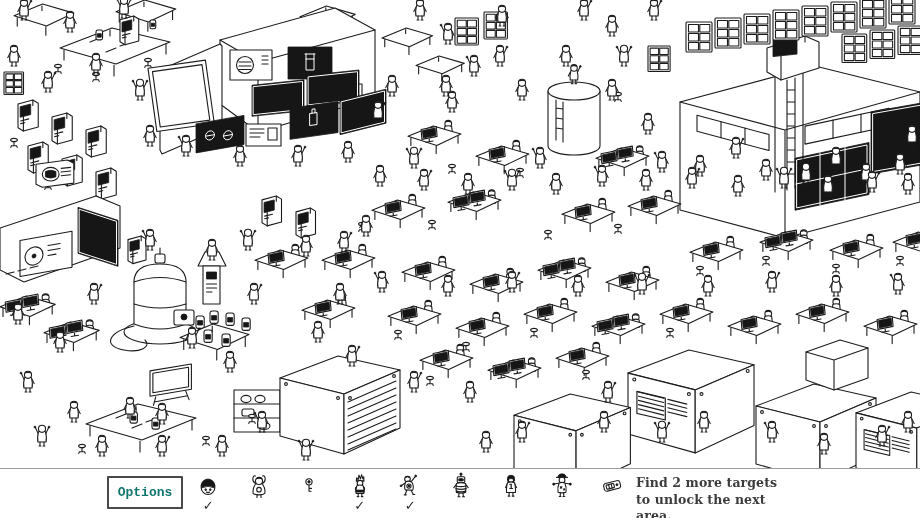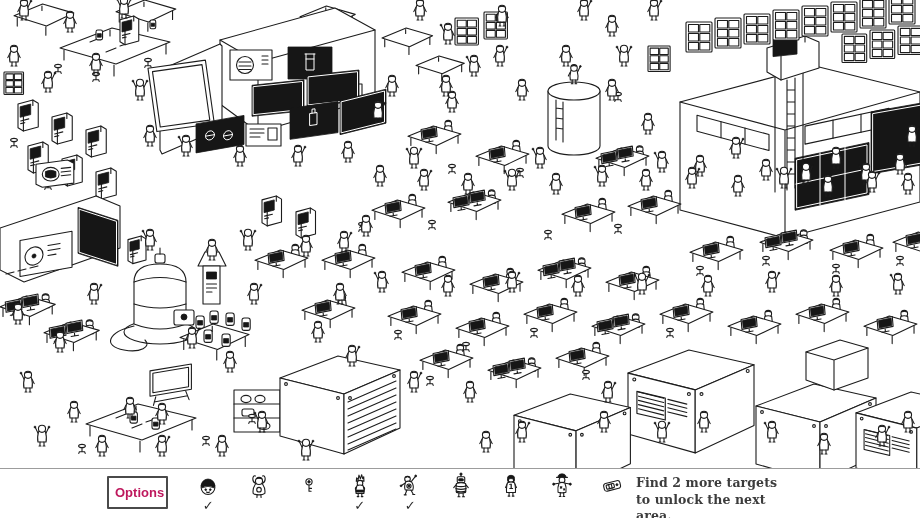--- a/index.html
+++ b/index.html
@@ -7,23 +7,23 @@
          font-family:"DejaVu Serif",serif;}
   .scene{position:absolute;left:0;top:0;width:920px;height:468px;background:#fff;display:block;}
   
   .ln{fill:#ffffff;stroke:#1c1c1c;stroke-width:1.1;stroke-linejoin:round;stroke-linecap:round;vector-effect:non-scaling-stroke;}
   .no{fill:none;stroke:#1c1c1c;stroke-width:1.1;stroke-linejoin:round;stroke-linecap:round;vector-effect:non-scaling-stroke;}
   .dk{fill:#161616;stroke:#161616;stroke-width:0.8;stroke-linejoin:round;vector-effect:non-scaling-stroke;}
   .wt{fill:none;stroke:#ffffff;stroke-width:1;stroke-linecap:round;vector-effect:non-scaling-stroke;}
   
   .hud{position:absolute;left:0;bottom:0;width:920px;height:50px;background:#ffffff;
        border-top:1px solid #9c9c9c;box-sizing:border-box;}
-  .options{position:absolute;left:107px;top:7px;width:61px;height:33px;background:#fff;
-       border:2px solid #4a4a4a;border-radius:1px;color:#be185d;font-size:13px;
-       font-family:Liberation Sans, sans-serif;font-weight:600;cursor:pointer;}
+  .options{position:absolute;left:107px;top:7px;width:76px;height:33px;background:#fff;
+       border:2px solid #4a4a4a;border-radius:1px;color:#0f766e;font-size:13px;
+       font-family:Liberation Mono, monospace;font-weight:600;cursor:pointer;}
   .targets{position:absolute;left:183px;top:3px;display:flex;}
   .tgt{width:50.5px;display:flex;flex-direction:column;align-items:center;}
   .ticon{width:26px;height:27px;display:block;}
   .chk{height:14px;line-height:14px;font-size:13px;font-weight:700;color:#2d2d2d;
        font-family:"DejaVu Sans",sans-serif;}
   .status{position:absolute;left:636px;top:6px;width:150px;font-size:12.5px;line-height:1.32;
        color:#3c3c3c;font-weight:600;letter-spacing:0.1px;}
   .num{font-family:"DejaVu Sans",sans-serif;font-size:7px;fill:#1c1c1c;font-weight:bold;}
 </style>
 </head>

